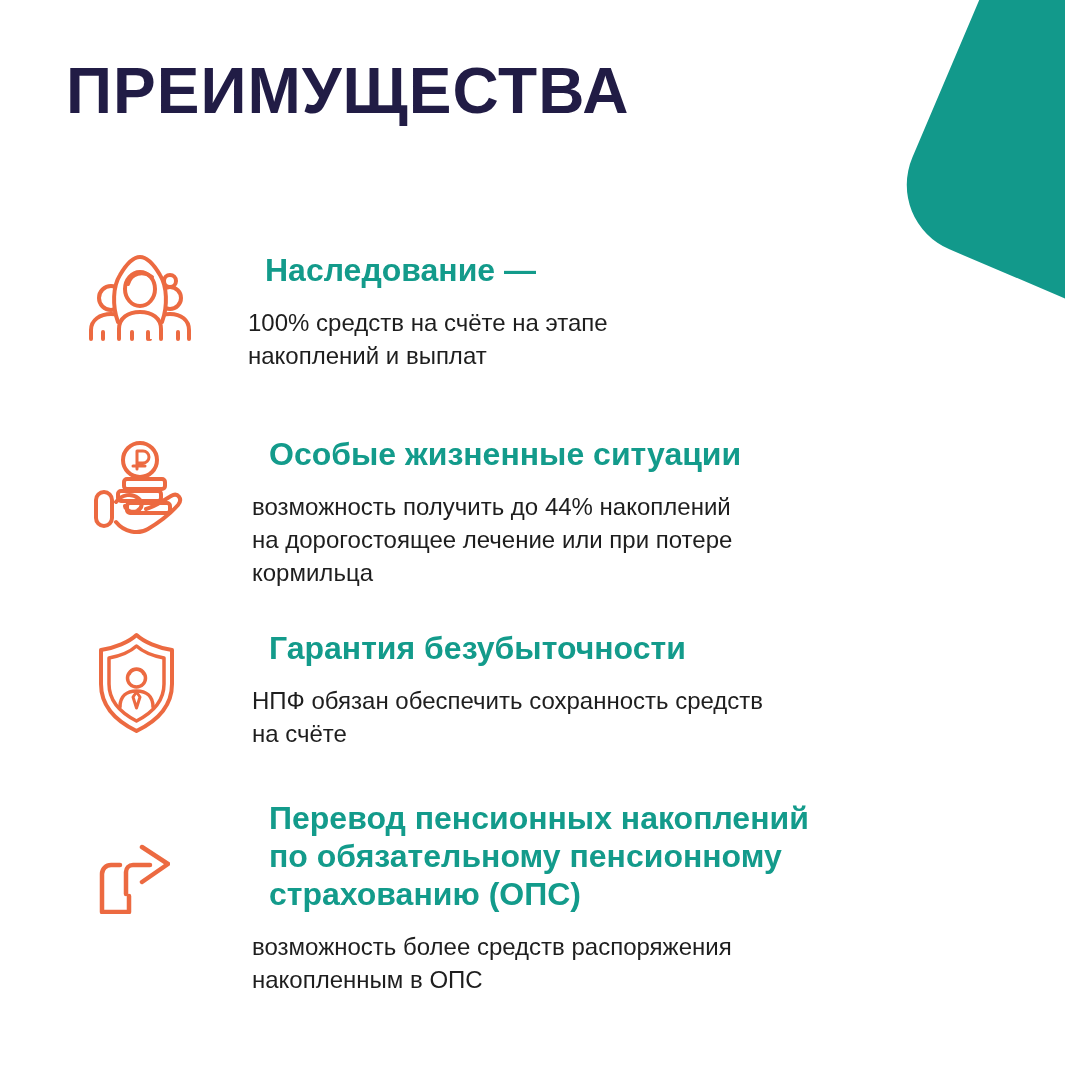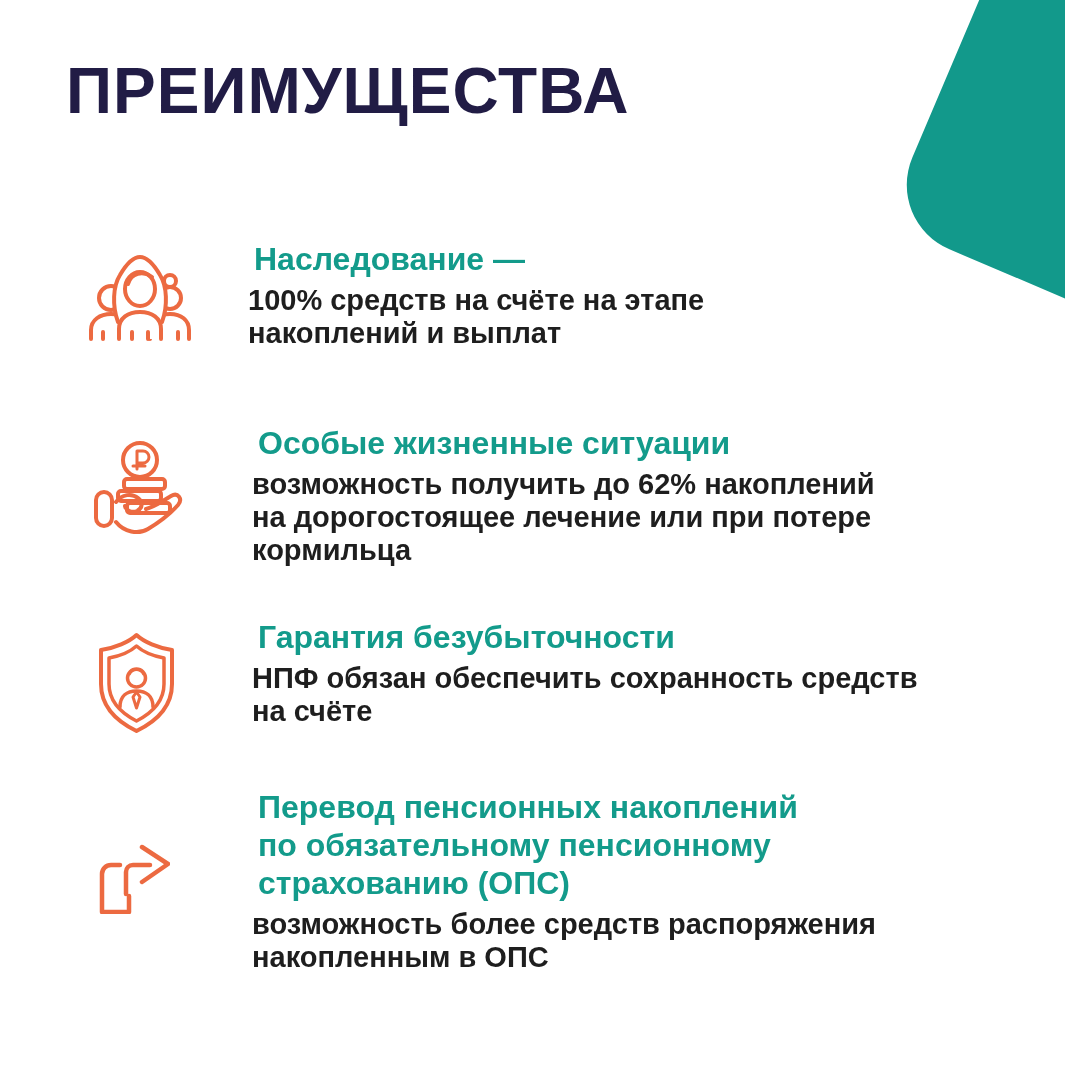--- a/index.html
+++ b/index.html
@@ -14,25 +14,25 @@
   }
   .page-title{
     position:absolute;left:66px;top:54px;margin:0;
     font-size:64px;font-weight:bold;letter-spacing:1px;color:#211c45;
   }
   .item{position:absolute;left:0;top:0;width:1080px;height:0;}
   .item-1{top:234px;} .item-2{top:418px;} .item-3{top:612px;} .item-4{top:782px;}
   .txt{position:absolute;left:252px;top:0;width:720px;}
   .item-1 .txt{left:248px;}
   .item-heading{
-    margin:6px;font-size:32px;line-height:38px;font-weight:bold;
+    margin:17px;font-size:32px;line-height:38px;font-weight:bold;
     color:#139b8b;white-space:pre-line;
   }
   .item-body{
-    margin:6px 0 0;font-size:29px;line-height:33px;font-weight:bold;
+    margin:6px 0 0;font-size:24px;line-height:33px;font-weight:normal;
     color:#1e1e1e;white-space:pre-line;
   }
   .icon{position:absolute;}
   .icon svg{display:block;width:100%;height:100%;}
   .icon-1{left:86px;top:12px;width:108px;height:96px;}
   .icon-2{left:94px;top:22px;width:92px;height:96px;}
   .icon-3{left:94px;top:20px;width:85px;height:102px;}
   .icon-4{left:98px;top:62px;width:72px;height:70px;}
 </style>
 </head>
@@ -77,21 +77,21 @@
         <rect x="30" y="39" width="41" height="10" rx="3" fill="#ffffff"></rect>
         <rect x="24" y="51" width="43" height="10" rx="3" fill="#ffffff"></rect>
         <rect x="33" y="63" width="43" height="10" rx="3" fill="#ffffff"></rect>
         <rect x="2" y="52" width="16" height="34" rx="8" fill="#ffffff"></rect>
         <path d="M22 62 C28 54 38 53 44 58 C49 62 49 68 43 71 C38 73 32 71 31 66"></path>
         <path d="M22 82 C30 92 44 95 54 89 C64 83 76 74 84 65 C89 59 84 52 77 56 C69 61 60 67 52 69"></path>
       </svg>
     </div>
     <div class="txt">
       <h2 class="item-heading">Особые жизненные ситуации</h2>
-      <p class="item-body">возможность получить до 62% накоплений
+      <p class="item-body">возможность получить до 44% накоплений
 на дорогостоящее лечение или при потере
 кормильца</p>
     </div>
   </section>
 
   <section class="item item-3">
     <div class="icon icon-3">
       <svg viewBox="0 0 85 102" fill="none" stroke="#ec6a41" stroke-width="4" stroke-linecap="round" stroke-linejoin="round">
         <path d="M42.5 3 C35 10 21 16 7 18 V52 C7 75 24 90 42.5 99 C61 90 78 75 78 52 V18 C64 16 50 10 42.5 3 Z"></path>
         <path stroke-width="3.5" d="M42.5 14 C37 19 26 24 15 26 V52 C15 69 27 81 42.5 89 C58 81 70 69 70 52 V26 C59 24 48 19 42.5 14 Z"></path>

